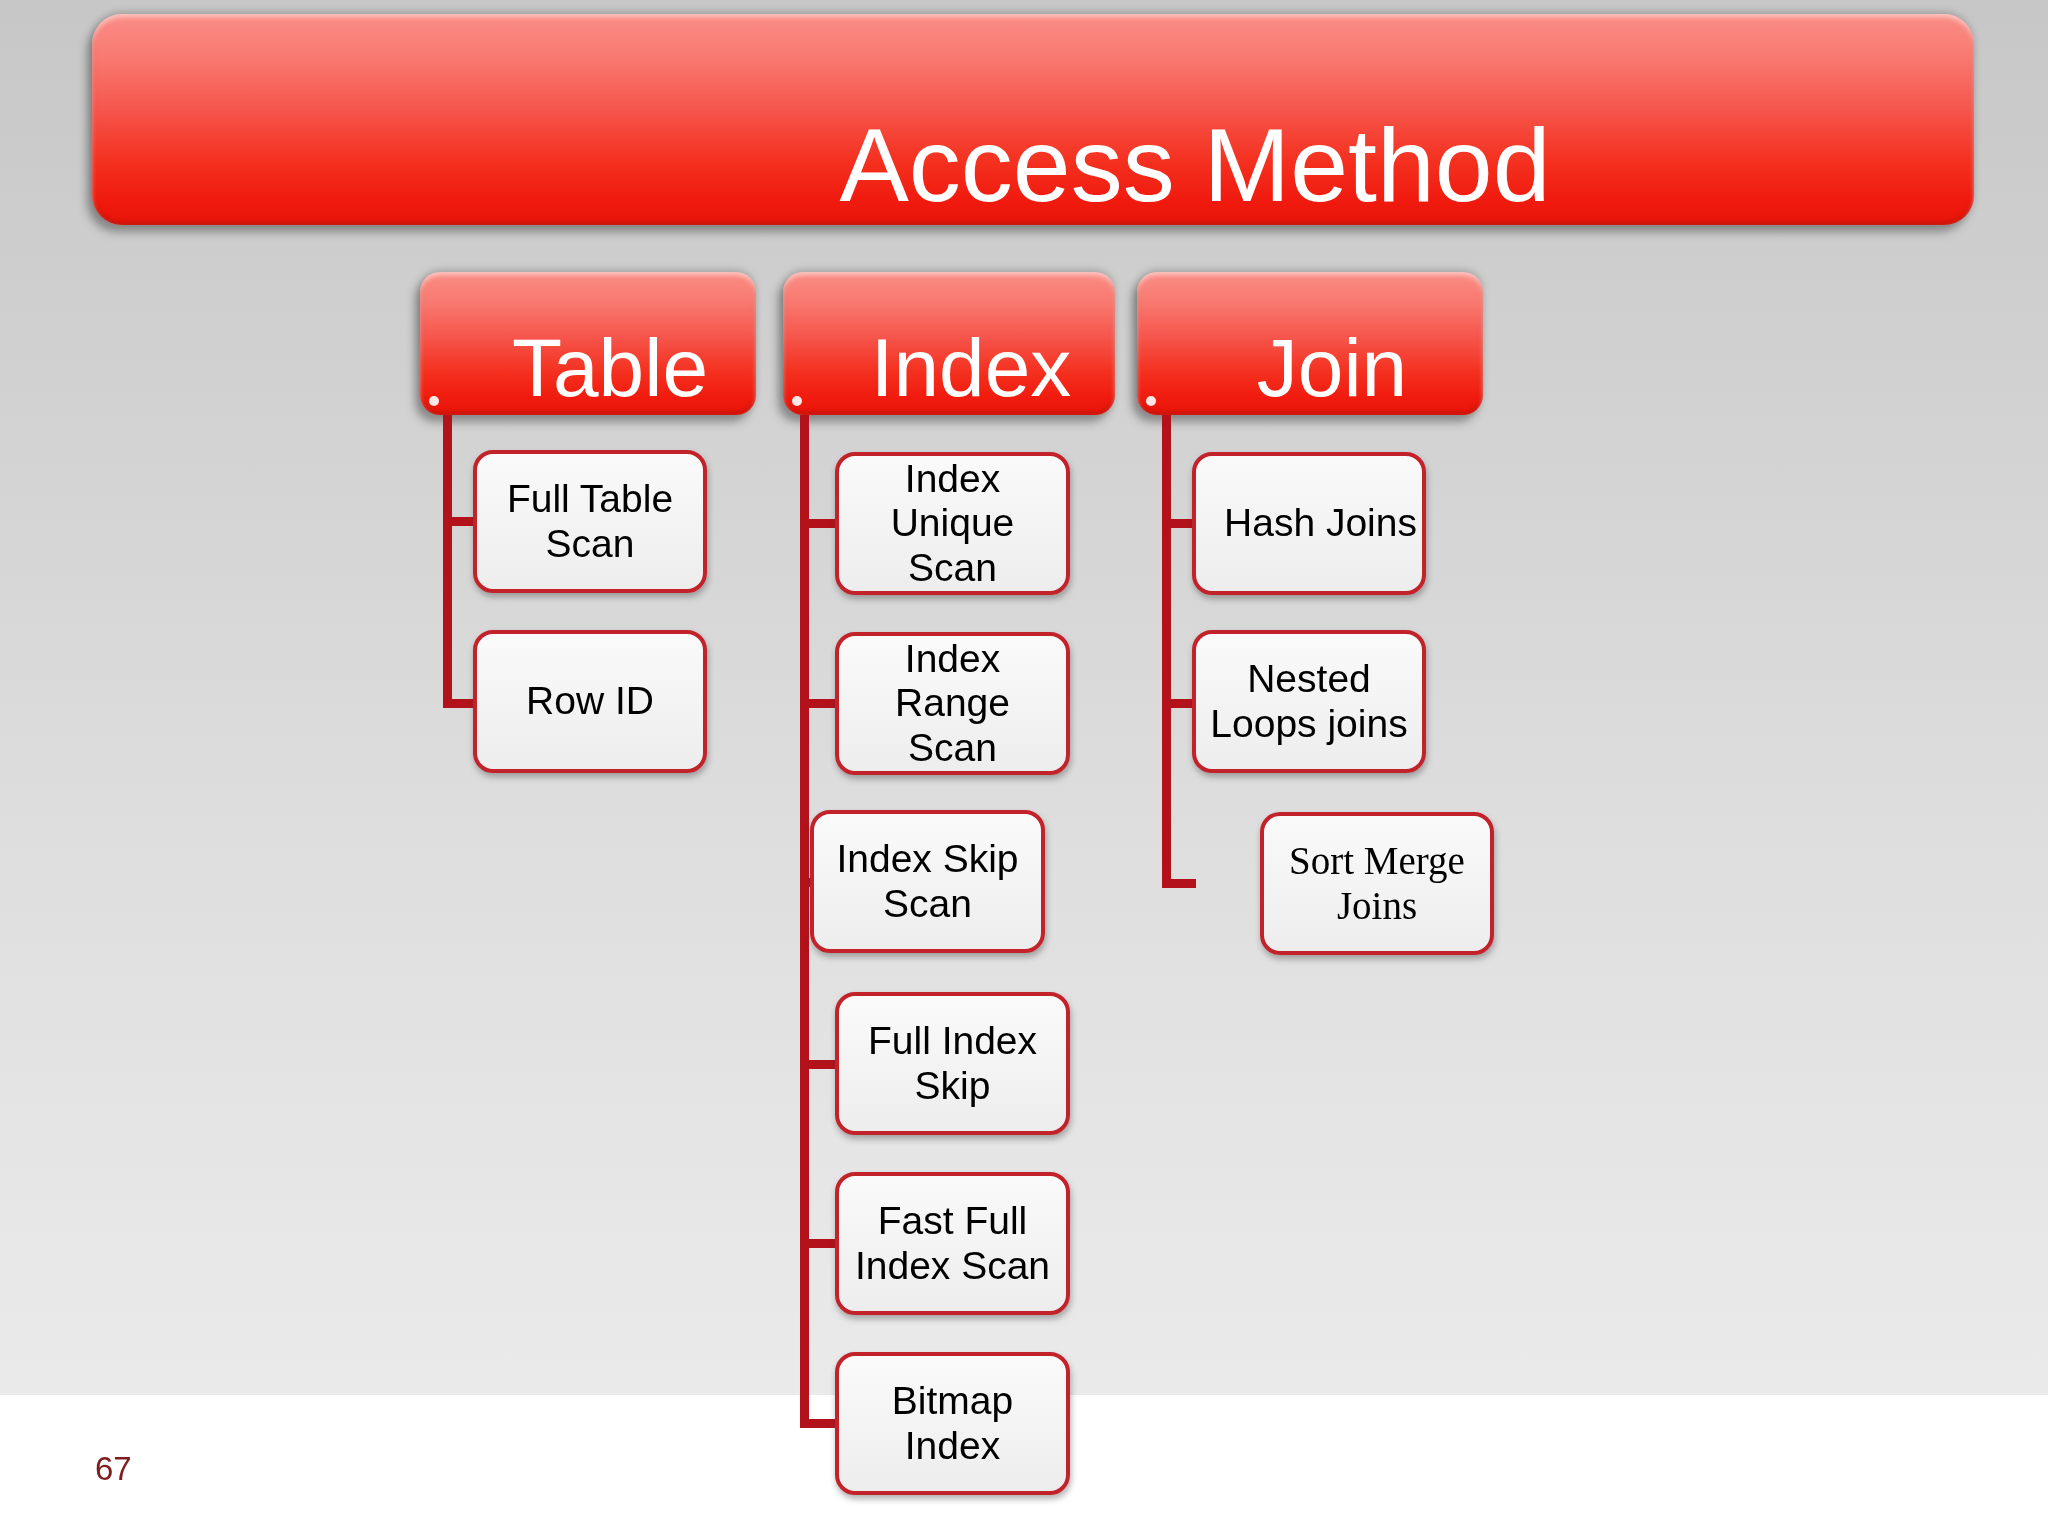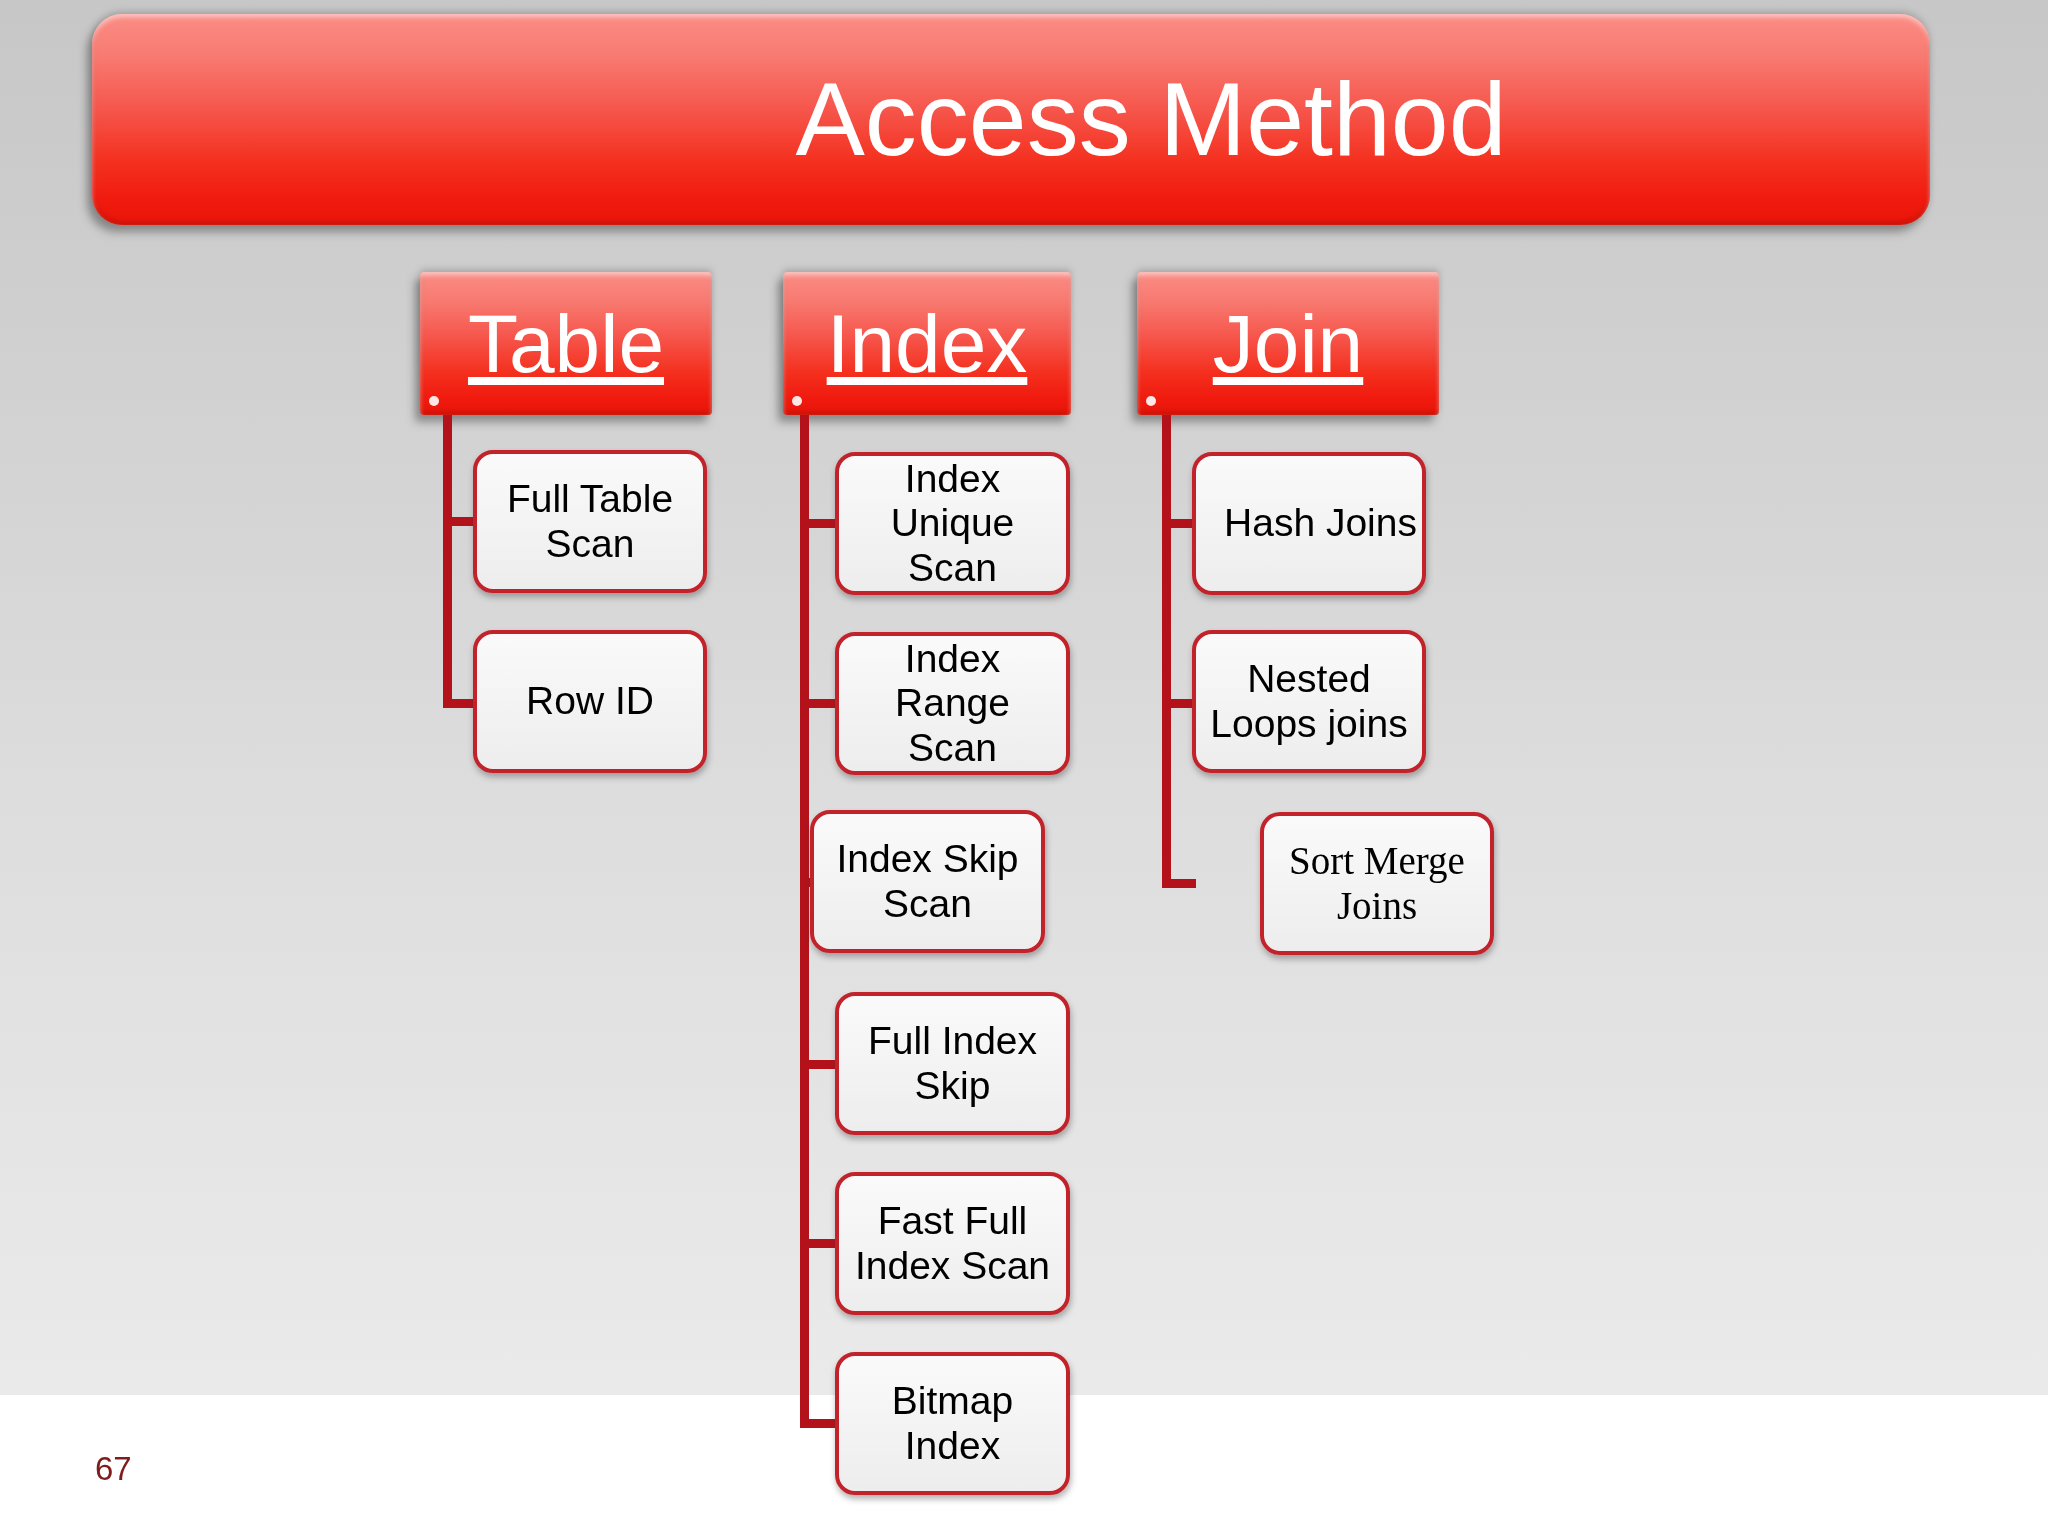--- a/index.html
+++ b/index.html
@@ -7,26 +7,27 @@
     width:2048px;height:1536px;position:relative;overflow:hidden;
     font-family:"Liberation Sans", sans-serif;
     background:linear-gradient(180deg,#c7c7c7 0%,#cfcfcf 20%,#dddddd 52%,#e7e7e7 80%,#eaeaea 90.8%,#ffffff 90.85%,#ffffff 100%);
   }
   .abs{position:absolute;}
   
   .red-node{
     background:linear-gradient(180deg,#fa8d85 0%,#f87a71 20%,#f6564c 45%,#f4301f 70%,#f01b0e 88%,#ea1509 100%);
     box-shadow:-5px 7px 9px rgba(70,70,70,.5), 0 -3px 6px rgba(110,110,110,.35),
                inset 0 3px 5px rgba(255,255,255,.55), inset 0 -3px 5px rgba(140,10,5,.4);
-    display:flex;align-items:center;justify-content:center;
+    display:flex;align-items:flex-end;justify-content:center;
     color:#ffffff;
+    padding-left:44px;
   }
   .banner{left:92px;top:14px;width:1838px;height:211px;border-radius:30px;font-size:104px;}
   .banner span{transform:translateX(140px);white-space:nowrap;}
-  .branch-header{border-radius:4px;font-size:82px;top:272px;height:143px;text-decoration:underline;}
+  .branch-header{border-radius:20px;font-size:82px;top:272px;height:143px;}
   .branch-header::after{
     content:"";position:absolute;left:9px;bottom:9px;width:10px;height:10px;
     border-radius:50%;background:#ffffff;opacity:.9;
   }
   
   .child-node{
     width:234px;height:143px;border-radius:20px;border:4px solid #c2232b;
     background:linear-gradient(180deg,#fbfafb 0%,#f4f3f4 55%,#eeedee 100%);
     box-shadow:1px 4px 6px rgba(60,60,60,.4);
     display:flex;align-items:center;justify-content:center;text-align:center;

